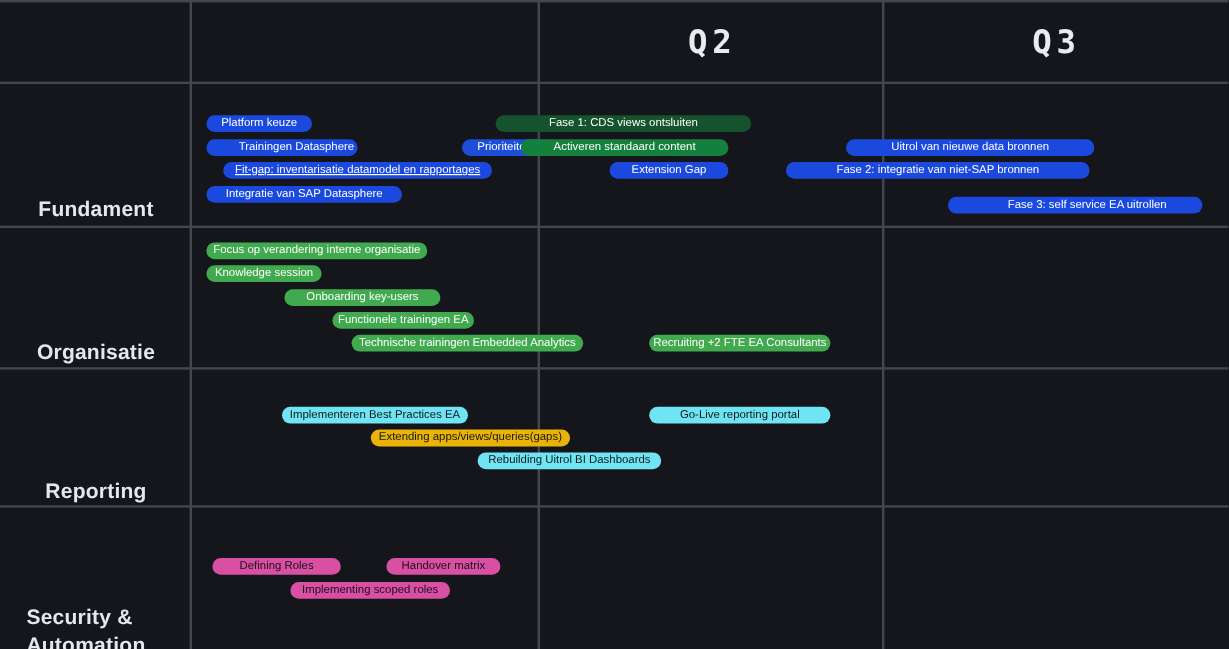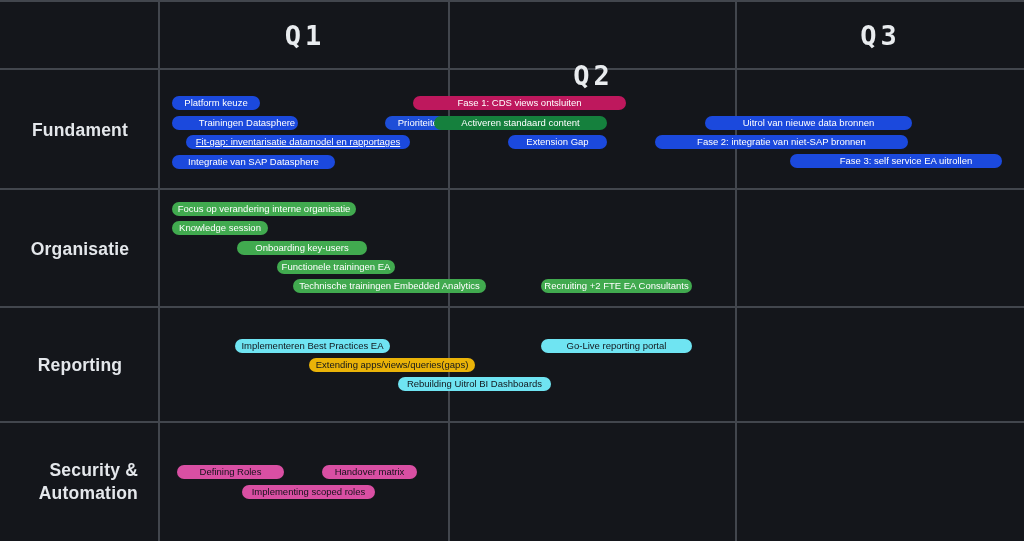--- a/index.html
+++ b/index.html
@@ -18,30 +18,30 @@
   .h0 { top: 0; } .h1 { top: 68px; } .h2 { top: 188px; } .h3 { top: 306px; } .h4 { top: 421px; }
   
   .qhead {
     position: absolute; top: 0; height: 70px;
     display: flex; align-items: center; justify-content: center;
     color: var(--head, #e9ecef);
     font-family: "DejaVu Sans Mono", monospace;
     font-weight: bold; font-size: 27px; letter-spacing: 4px;
   }
   .c0 { left: 160px; width: 290px; }
-  .c1 { left: 450px; width: 287px; margin-top: 40px; }
+  .c1 { left: 450px; width: 287px; }
   .c2 { left: 737px; width: 287px; }
   
   .rlabel {
     position: absolute; left: 0; width: 160px;
     display: flex; align-items: center; justify-content: center;
-    text-align: right;
+    text-align: left;
     color: var(--label, #e4e7eb);
     font-size: 17.5px; font-weight: 600; letter-spacing: 0.2px;
-    padding: 0 22px; line-height: 1.3;
+    padding: 0 22px; line-height: 1.3; margin-top: 44px;
   }
   .r0 { top: 70px;  height: 120px; }
   .r1 { top: 190px; height: 118px; }
   .r2 { top: 308px; height: 115px; }
   .r3 { top: 423px; height: 118px; }
   
   .pill {
     position: absolute; height: 14px; border-radius: 8px;
     display: flex; align-items: center; justify-content: center;
     font-size: 9.5px; line-height: 14px;
@@ -56,41 +56,40 @@
 
   <div class="hline h0"></div>
   <div class="hline h1"></div>
   <div class="hline h2"></div>
   <div class="hline h3"></div>
   <div class="hline h4"></div>
   <div class="vline v1"></div>
   <div class="vline v2"></div>
   <div class="vline v3"></div>
 
-  <div class="qhead c0">Q1</div>
   <div class="qhead c1">Q2</div>
   <div class="qhead c2">Q3</div>
 
   <div class="rlabel r0">Fundament</div>
   <div class="rlabel r1">Organisatie</div>
   <div class="rlabel r2">Reporting</div>
   <div class="rlabel r3">Security &amp; Automation</div>
 
   <div id="pills">
       <div class="pill" style="left: 172px; top: 96px; width: 88px; background: rgb(27, 73, 221); color: rgb(255, 255, 255);">Platform keuze</div>
-      <div class="pill" style="left: 413px; top: 96px; width: 213px; background: #be185d; color: rgb(255, 255, 255);">Fase 1: CDS views ontsluiten</div>
+      <div class="pill" style="left: 413px; top: 96px; width: 213px; background: #14532d; color: rgb(255, 255, 255);">Fase 1: CDS views ontsluiten</div>
       <div class="pill" style="left: 172px; top: 116px; width: 126px; background: rgb(27, 73, 221); color: rgb(255, 255, 255); padding-left: 29px;">Trainingen Datasphere</div>
       <div class="pill" style="left: 347px; top: 116px; width: 71px; background: #1d4ed8; color: rgb(255, 255, 255); margin-left: 38px;">Prioriteiten</div>
       <div class="pill" style="left: 434px; top: 116px; width: 173px; background: #15803d; color: rgb(255, 255, 255);">Activeren standaard content</div>
       <div class="pill" style="left: 705px; top: 116px; width: 207px; background: rgb(27, 73, 221); color: rgb(255, 255, 255);">Uitrol van nieuwe data bronnen</div>
       <div class="pill" style="left: 186px; top: 135px; width: 224px; background: rgb(27, 73, 221); color: rgb(255, 255, 255); text-decoration: underline;">Fit-gap: inventarisatie datamodel en rapportages</div>
       <div class="pill" style="left: 508px; top: 135px; width: 99px; background: rgb(27, 73, 221); color: rgb(255, 255, 255);">Extension Gap</div>
       <div class="pill" style="left: 655px; top: 135px; width: 253px; background: rgb(27, 73, 221); color: rgb(255, 255, 255);">Fase 2: integratie van niet-SAP bronnen</div>
       <div class="pill" style="left: 172px; top: 155px; width: 163px; background: rgb(27, 73, 221); color: rgb(255, 255, 255);">Integratie van SAP Datasphere</div>
-      <div class="pill" style="left: 790px; top: 154px; width: 212px; background: rgb(27, 73, 221); color: rgb(255, 255, 255); padding-left: 25px;">Fase 3: self service EA uitrollen</div>
+      <div class="pill" style="left: 790px; top: 164px; width: 212px; background: rgb(27, 73, 221); color: rgb(255, 255, 255); padding-left: 25px;">Fase 3: self service EA uitrollen</div>
       <div class="pill" style="left: 172px; top: 202px; width: 184px; background: rgb(65, 170, 79); color: rgb(255, 255, 255);">Focus op verandering interne organisatie</div>
       <div class="pill" style="left: 172px; top: 221px; width: 96px; background: rgb(65, 170, 79); color: rgb(255, 255, 255);">Knowledge session</div>
       <div class="pill" style="left: 237px; top: 241px; width: 130px; background: rgb(65, 170, 79); color: rgb(255, 255, 255);">Onboarding key-users</div>
       <div class="pill" style="left: 277px; top: 260px; width: 118px; background: rgb(65, 170, 79); color: rgb(255, 255, 255);">Functionele trainingen EA</div>
       <div class="pill" style="left: 293px; top: 279px; width: 193px; background: rgb(65, 170, 79); color: rgb(255, 255, 255);">Technische trainingen Embedded Analytics</div>
       <div class="pill" style="left: 541px; top: 279px; width: 151px; background: rgb(65, 170, 79); color: rgb(255, 255, 255);">Recruiting +2 FTE EA Consultants</div>
       <div class="pill" style="left: 235px; top: 339px; width: 155px; background: rgb(111, 228, 242); color: rgb(18, 22, 28);">Implementeren Best Practices EA</div>
       <div class="pill" style="left: 541px; top: 339px; width: 151px; background: rgb(111, 228, 242); color: rgb(18, 22, 28);">Go-Live reporting portal</div>
       <div class="pill" style="left: 309px; top: 358px; width: 166px; background: #eab308; color: rgb(18, 22, 28);">Extending apps/views/queries(gaps)</div>
       <div class="pill" style="left: 398px; top: 377px; width: 153px; background: rgb(111, 228, 242); color: rgb(18, 22, 28);">Rebuilding Uitrol BI Dashboards</div>

